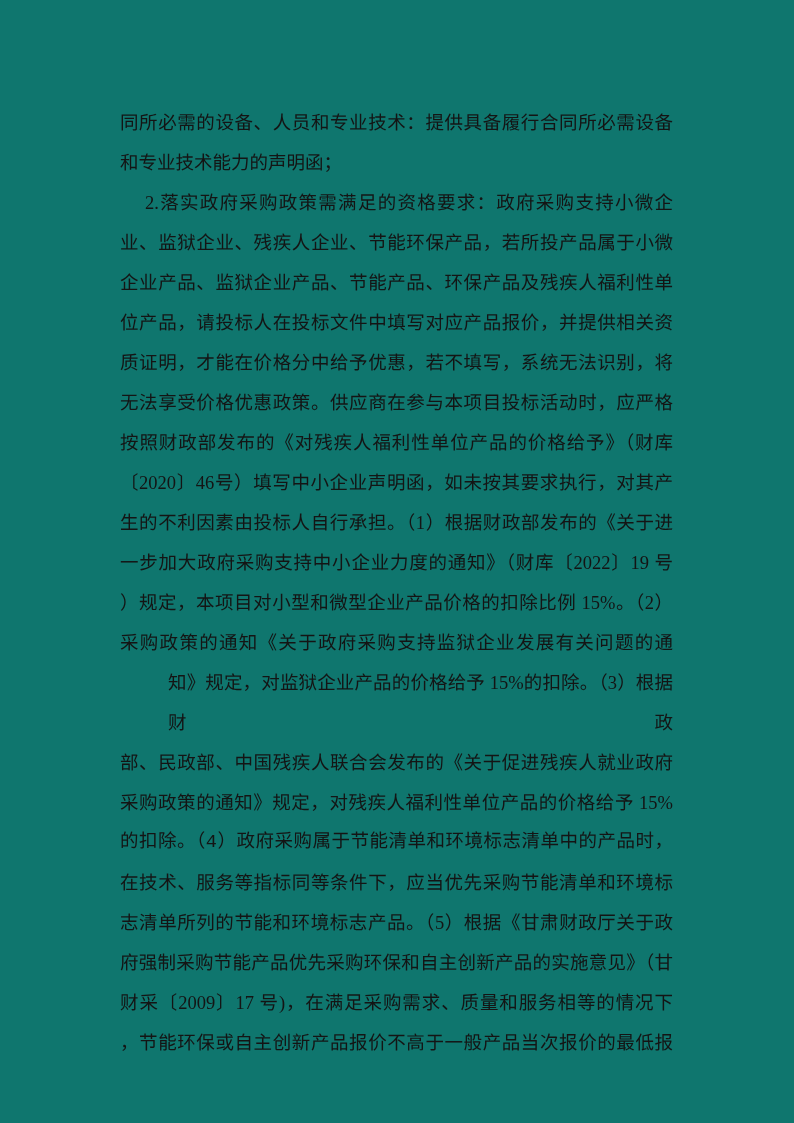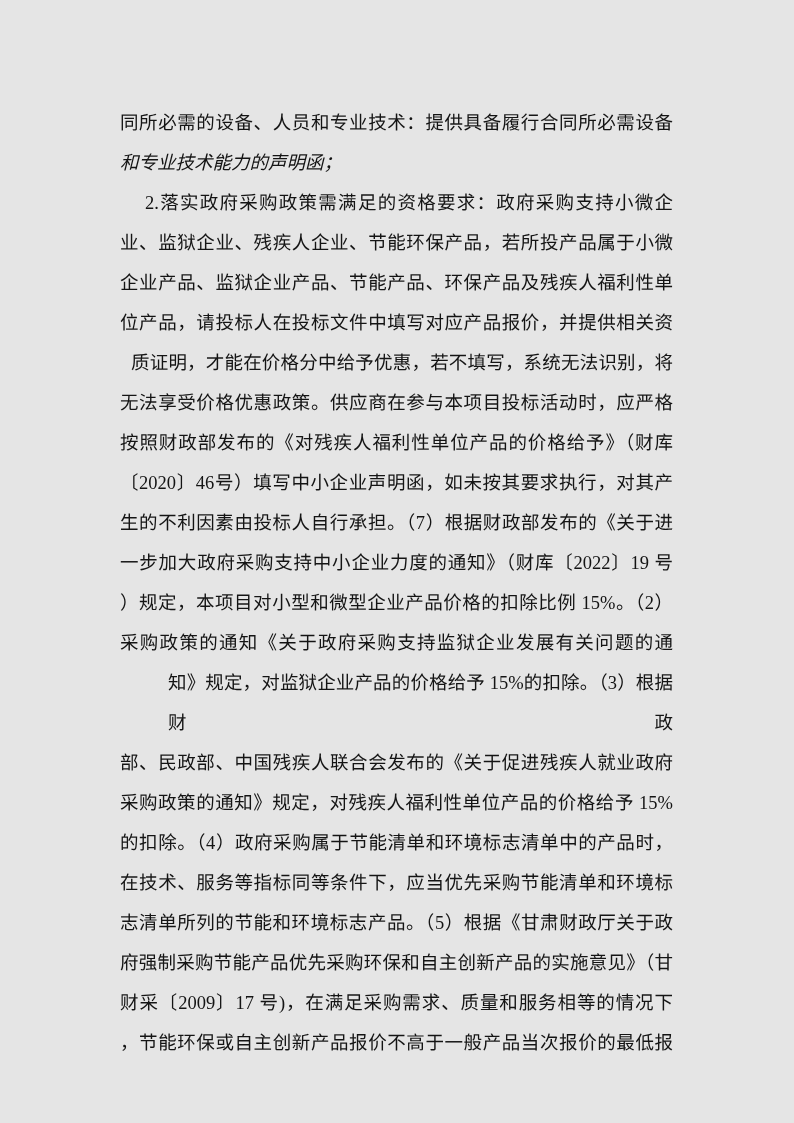--- a/index.html
+++ b/index.html
@@ -35,39 +35,39 @@
     text-align: left;
     text-align-last: left;
   }
   .line.indent {
     text-indent: 25px;
   }
 </style>
 </head>
 <body>
 
-<div class="page" style="background: #e5e5e5;">
+<div class="page" style="background: #0f766e;">
   <div class="text-block">
       <div class="line" style="color: rgb(20, 20, 20);">同所必需的设备、人员和专业技术：提供具备履行合同所必需设备</div>
-      <div class="line para-end" style="color: rgb(20, 20, 20); font-style: italic;">和专业技术能力的声明函；</div>
+      <div class="line para-end" style="color: rgb(20, 20, 20);">和专业技术能力的声明函；</div>
       <div class="line indent" style="color: rgb(20, 20, 20);">2.落实政府采购政策需满足的资格要求：政府采购支持小微企</div>
       <div class="line" style="color: rgb(20, 20, 20);">业、监狱企业、残疾人企业、节能环保产品，若所投产品属于小微</div>
       <div class="line" style="color: rgb(20, 20, 20);">企业产品、监狱企业产品、节能产品、环保产品及残疾人福利性单</div>
       <div class="line" style="color: rgb(20, 20, 20);">位产品，请投标人在投标文件中填写对应产品报价，并提供相关资</div>
-      <div class="line" style="color: rgb(20, 20, 20); margin-left: 11px;">质证明，才能在价格分中给予优惠，若不填写，系统无法识别，将</div>
+      <div class="line" style="color: rgb(20, 20, 20);">质证明，才能在价格分中给予优惠，若不填写，系统无法识别，将</div>
       <div class="line" style="color: rgb(20, 20, 20);">无法享受价格优惠政策。供应商在参与本项目投标活动时，应严格</div>
       <div class="line" style="color: rgb(20, 20, 20);">按照财政部发布的《对残疾人福利性单位产品的价格给予》（财库</div>
       <div class="line" style="color: rgb(20, 20, 20);">〔2020〕46号）填写中小企业声明函，如未按其要求执行，对其产</div>
-      <div class="line" style="color: rgb(20, 20, 20);">生的不利因素由投标人自行承担。（7）根据财政部发布的《关于进</div>
+      <div class="line" style="color: rgb(20, 20, 20);">生的不利因素由投标人自行承担。（1）根据财政部发布的《关于进</div>
       <div class="line" style="color: rgb(20, 20, 20);">一步加大政府采购支持中小企业力度的通知》（财库〔2022〕19 号</div>
       <div class="line" style="color: rgb(20, 20, 20);">）规定，本项目对小型和微型企业产品价格的扣除比例 15%。（2）</div>
       <div class="line" style="color: rgb(20, 20, 20);">采购政策的通知《关于政府采购支持监狱企业发展有关问题的通</div>
       <div class="line" style="color: rgb(20, 20, 20); margin-left: 48px;">知》规定，对监狱企业产品的价格给予 15%的扣除。（3）根据财政</div>
       <div class="line" style="color: rgb(20, 20, 20); font-family: Liberation Serif, serif;">部、民政部、中国残疾人联合会发布的《关于促进残疾人就业政府</div>
       <div class="line" style="color: rgb(20, 20, 20);">采购政策的通知》规定，对残疾人福利性单位产品的价格给予 15%</div>
-      <div class="line" style="color: rgb(20, 20, 20);">的扣除。（4）政府采购属于节能清单和环境标志清单中的产品时，</div>
+      <div class="line" style="color: rgb(20, 20, 20); font-family: Liberation Mono, monospace;">的扣除。（4）政府采购属于节能清单和环境标志清单中的产品时，</div>
       <div class="line" style="color: rgb(20, 20, 20);">在技术、服务等指标同等条件下，应当优先采购节能清单和环境标</div>
       <div class="line" style="color: rgb(20, 20, 20);">志清单所列的节能和环境标志产品。（5）根据《甘肃财政厅关于政</div>
       <div class="line" style="color: rgb(20, 20, 20);">府强制采购节能产品优先采购环保和自主创新产品的实施意见》（甘</div>
       <div class="line" style="color: rgb(20, 20, 20);">财采〔2009〕17 号)，在满足采购需求、质量和服务相等的情况下</div>
       <div class="line" style="color: rgb(20, 20, 20);">，节能环保或自主创新产品报价不高于一般产品当次报价的最低报</div>
     </div>
 </div>
 
 </body></html>

